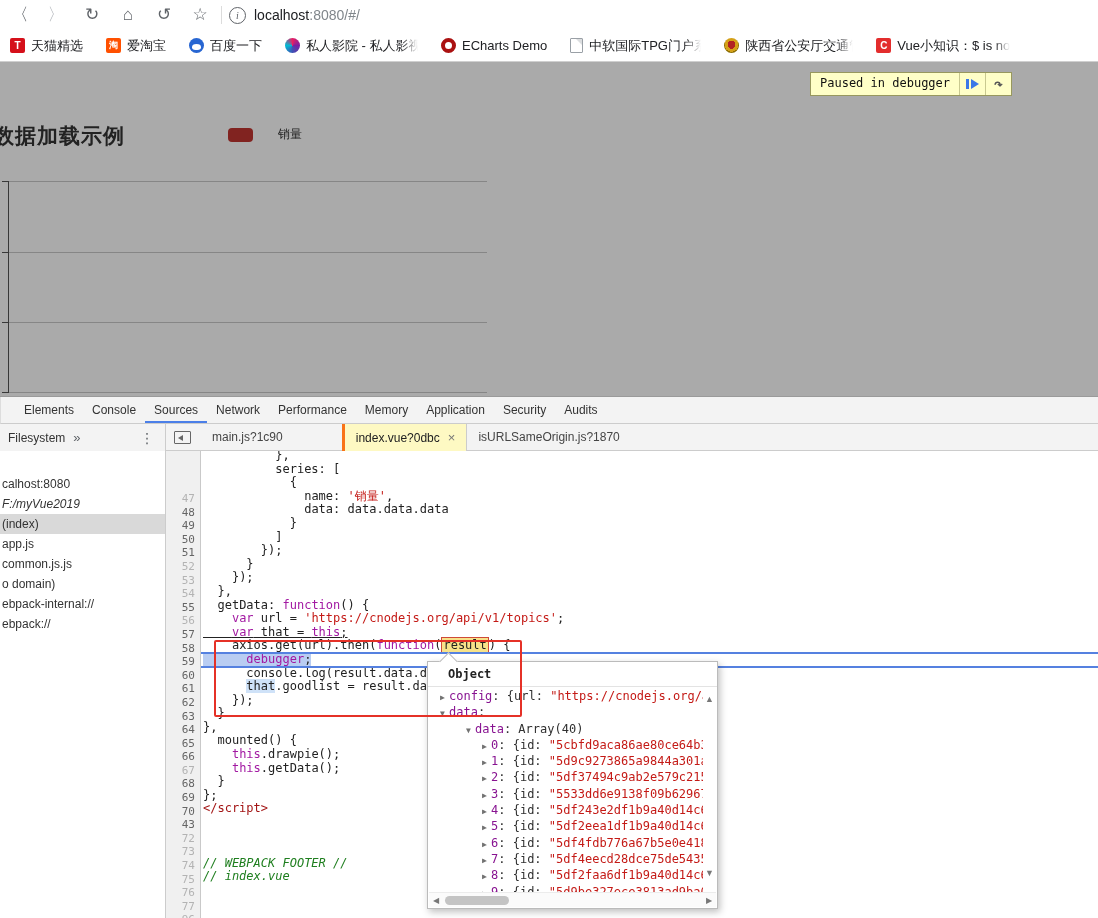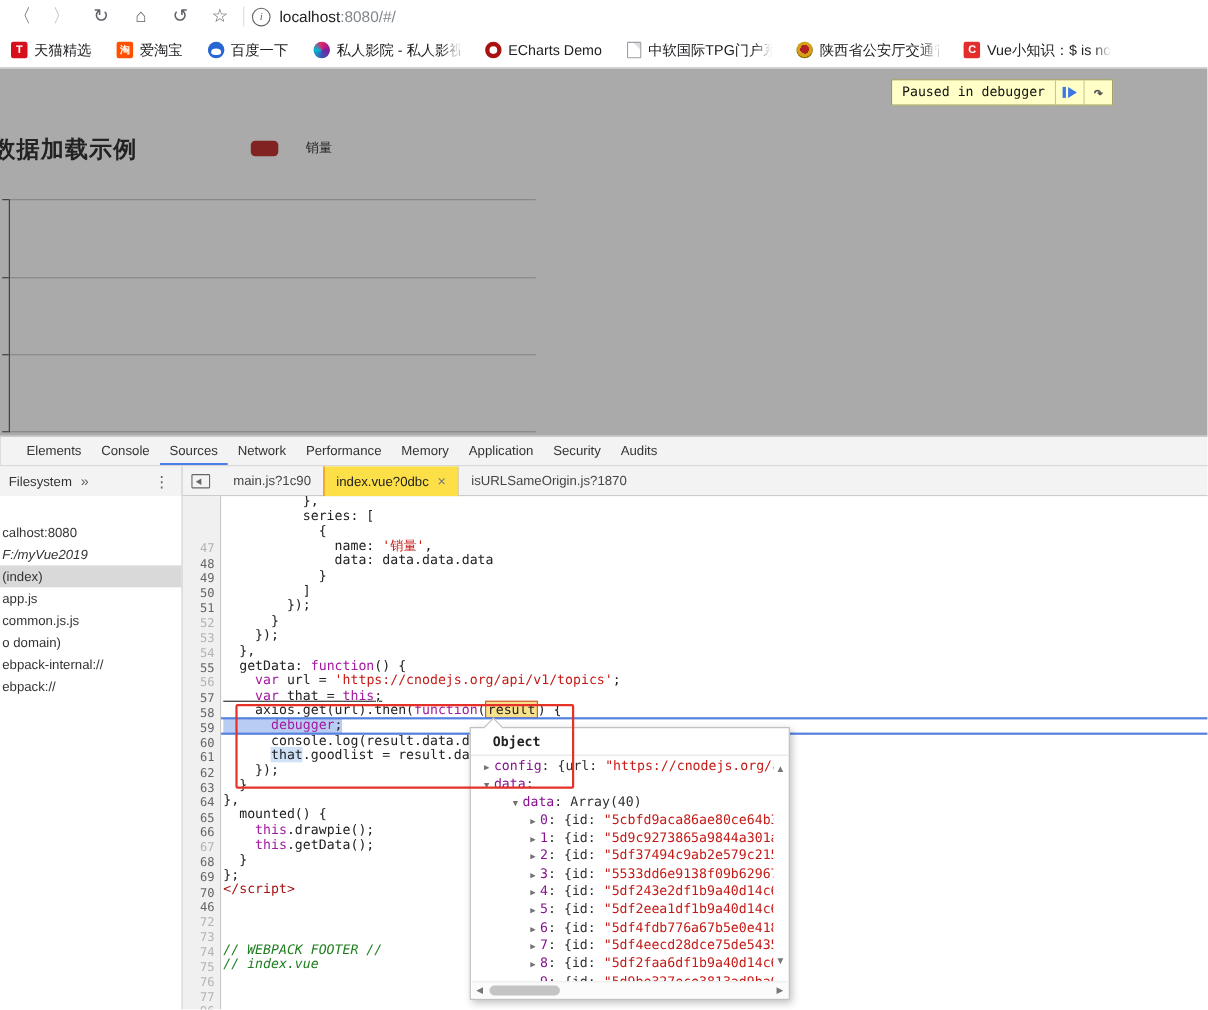--- a/index.html
+++ b/index.html
@@ -62,21 +62,21 @@
   .dt-tab.active{box-shadow:inset 0 -2px 0 #4b7fe8;}
   .dt-row2{position:absolute;top:27px;left:0;right:0;height:27px;background:#f3f3f3;}
   .nav-head{position:absolute;left:0;top:0;bottom:0;width:165px;border-right:1px solid #ccc;display:flex;align-items:center;}
   .nav-head .fs{font-size:12px;color:#333;margin-left:8px;}
   .nav-head .chev{font-size:13px;color:#5f6368;margin-left:8px;}
   .nav-head .dots{position:absolute;right:11px;color:#5f6368;font-size:14px;letter-spacing:0;}
   .ed-tabs{position:absolute;left:166px;right:0;top:0;bottom:0;display:flex;align-items:stretch;border-bottom:1px solid #ccc;}
   .nav-toggle{margin:7px 10px 0 8px;width:15px;height:11px;border:1px solid #666;border-radius:1px;display:flex;align-items:center;flex:none;}
   .nav-toggle::before{content:"";margin-left:3px;width:0;height:0;border-top:3px solid transparent;border-bottom:3px solid transparent;border-right:5px solid #666;}
   .ed-tab{padding:0 11px;font-size:12px;color:#454545;display:flex;align-items:center;white-space:nowrap;}
-  .ed-tab.active{background:#fde047;border-left:1px solid #f97316;border-right:1px solid #ccc;margin-bottom:-1px;color:#222;}
+  .ed-tab.active{background:#fef9c3;border-left:3px solid #f97316;border-right:1px solid #ccc;margin-bottom:-1px;color:#222;margin-left:48px;}
   .ed-close{margin-left:8px;color:#777;font-size:13px;line-height:1;}
 
   .dt-body{position:absolute;top:54px;left:0;right:0;bottom:0;overflow:hidden;}
   .nav-pane{position:absolute;left:0;top:0;bottom:0;width:165px;border-right:1px solid #ccc;background:#fff;z-index:2;}
   .tree{position:absolute;top:23px;left:0;right:0;}
   .tree-item{height:20px;line-height:20px;font-size:12px;color:#333;padding-left:2px;white-space:nowrap;overflow:hidden;}
   .tree-item.selected{background:#d9d9d9;}
   .tree-item.italic{font-style:italic;}
 
   .gutter{position:absolute;left:165px;top:0;bottom:0;width:35px;background:#f0f0f0;border-right:1px solid #c9c9c9;}
@@ -266,21 +266,21 @@
             <div class="gnum">61</div>
             <div class="gnum">62</div>
             <div class="gnum">63</div>
             <div class="gnum">64</div>
             <div class="gnum">65</div>
             <div class="gnum">66</div>
             <div class="gnum dim">67</div>
             <div class="gnum">68</div>
             <div class="gnum">69</div>
             <div class="gnum">70</div>
-            <div class="gnum">46</div>
+            <div class="gnum">43</div>
             <div class="gnum dim">72</div>
             <div class="gnum dim">73</div>
             <div class="gnum dim">74</div>
             <div class="gnum dim">75</div>
             <div class="gnum dim">76</div>
             <div class="gnum dim">77</div>
             <div class="gnum dim">96</div>
           </div>
       </div>
       <div class="code" id="code">

